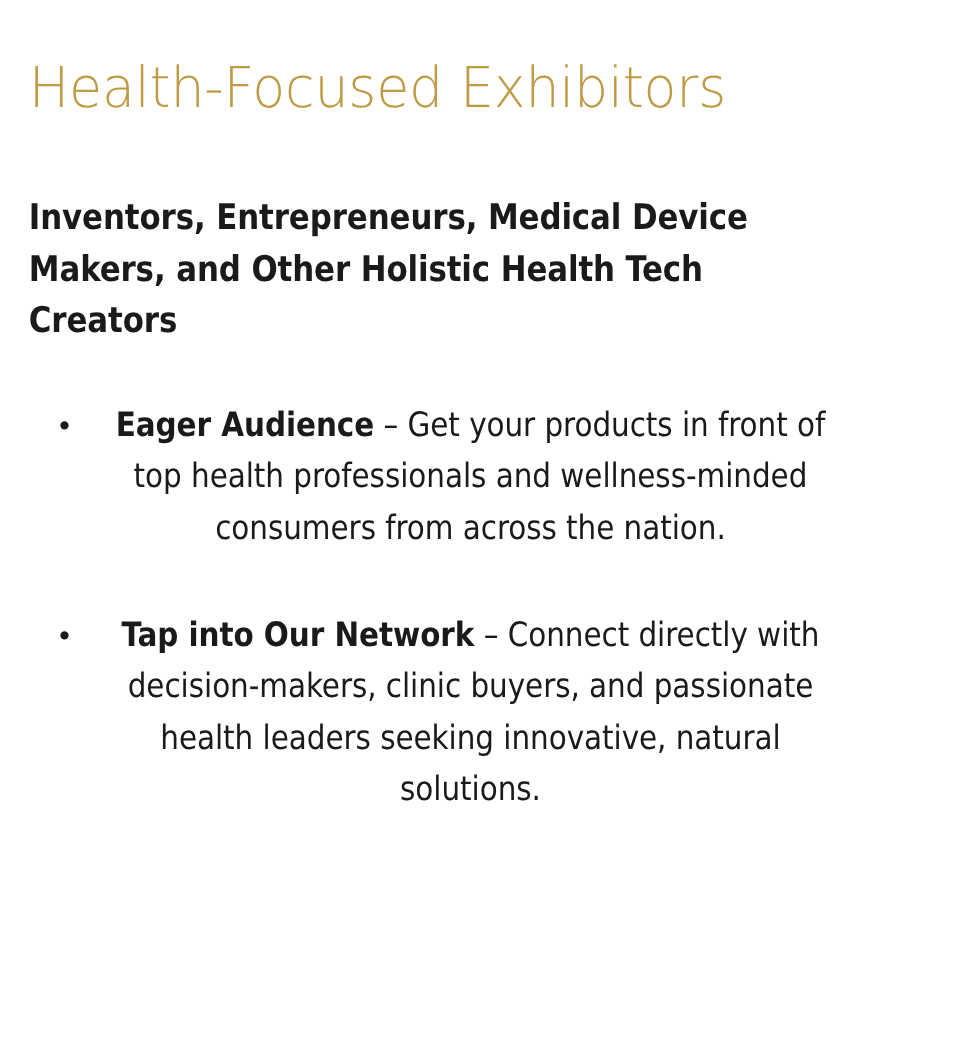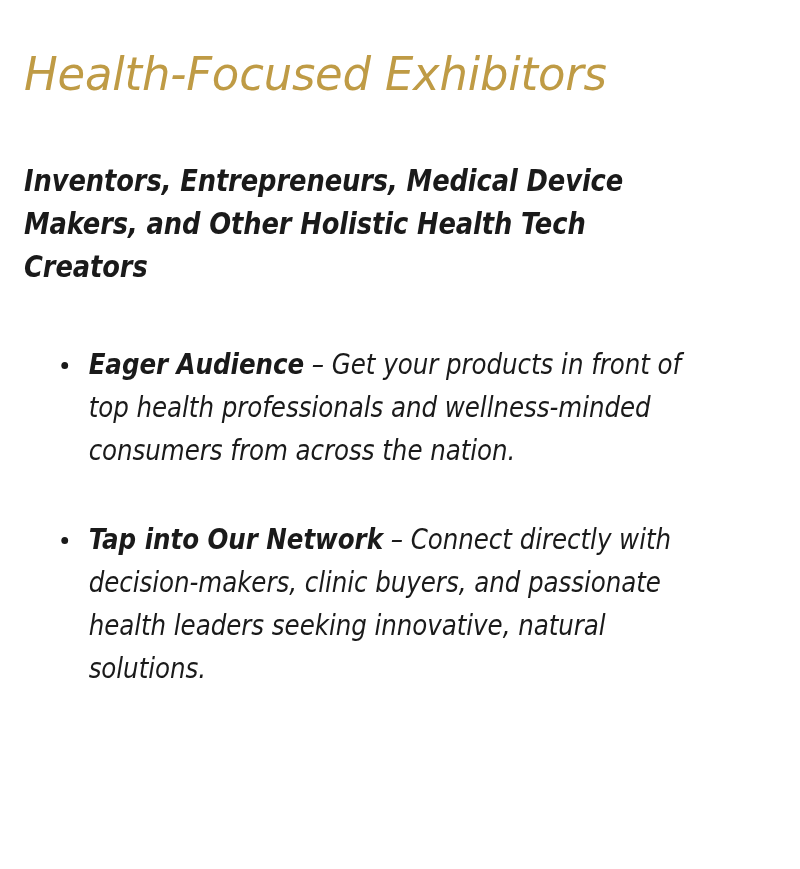--- a/index.html
+++ b/index.html
@@ -17,21 +17,20 @@
     -webkit-font-smoothing: antialiased;
   }
 
   .page {
     position: relative;
     width: 800px;
     height: 831px;
     background: #ffffff;
     box-sizing: border-box;
     padding: 0;
-    font-style: italic;
   }
 
   
   .section-title {
     position: absolute;
     left: 24px;
     top: 48px;
     width: 730px;
     margin: 0;
     color: #bf9b45;
@@ -61,29 +60,30 @@
     transform: scaleX(0.97);
     transform-origin: left top;
   }
 
   
   .benefit-list {
     position: absolute;
     left: 24px;
     top: 332px;
     width: 700px;
-    margin: 11px;
+    margin: 0;
     padding: 0;
     list-style: none;
     color: #1a1a1a;
     font-family: "DejaVu Sans Condensed", "Liberation Sans Narrow", "Liberation Sans", sans-serif;
     font-size: 28px;
     font-weight: 400;
     line-height: 43px;
     letter-spacing: -0.05px;
+    text-align: center;
   }
 
   .benefit-list .benefit-item {
     position: relative;
     padding-left: 55px;
     margin: 0 0 46px 0;
     transform: scaleX(0.975);
     transform-origin: left top;
   }
 

